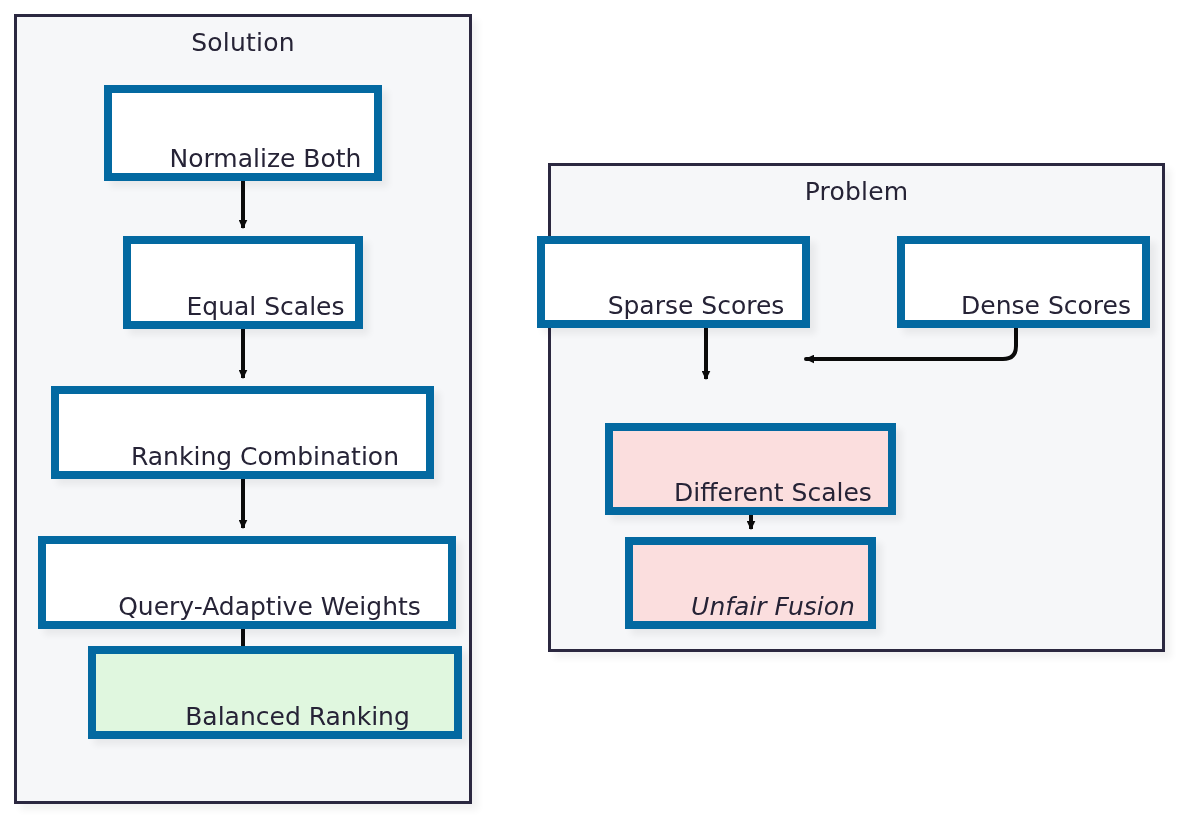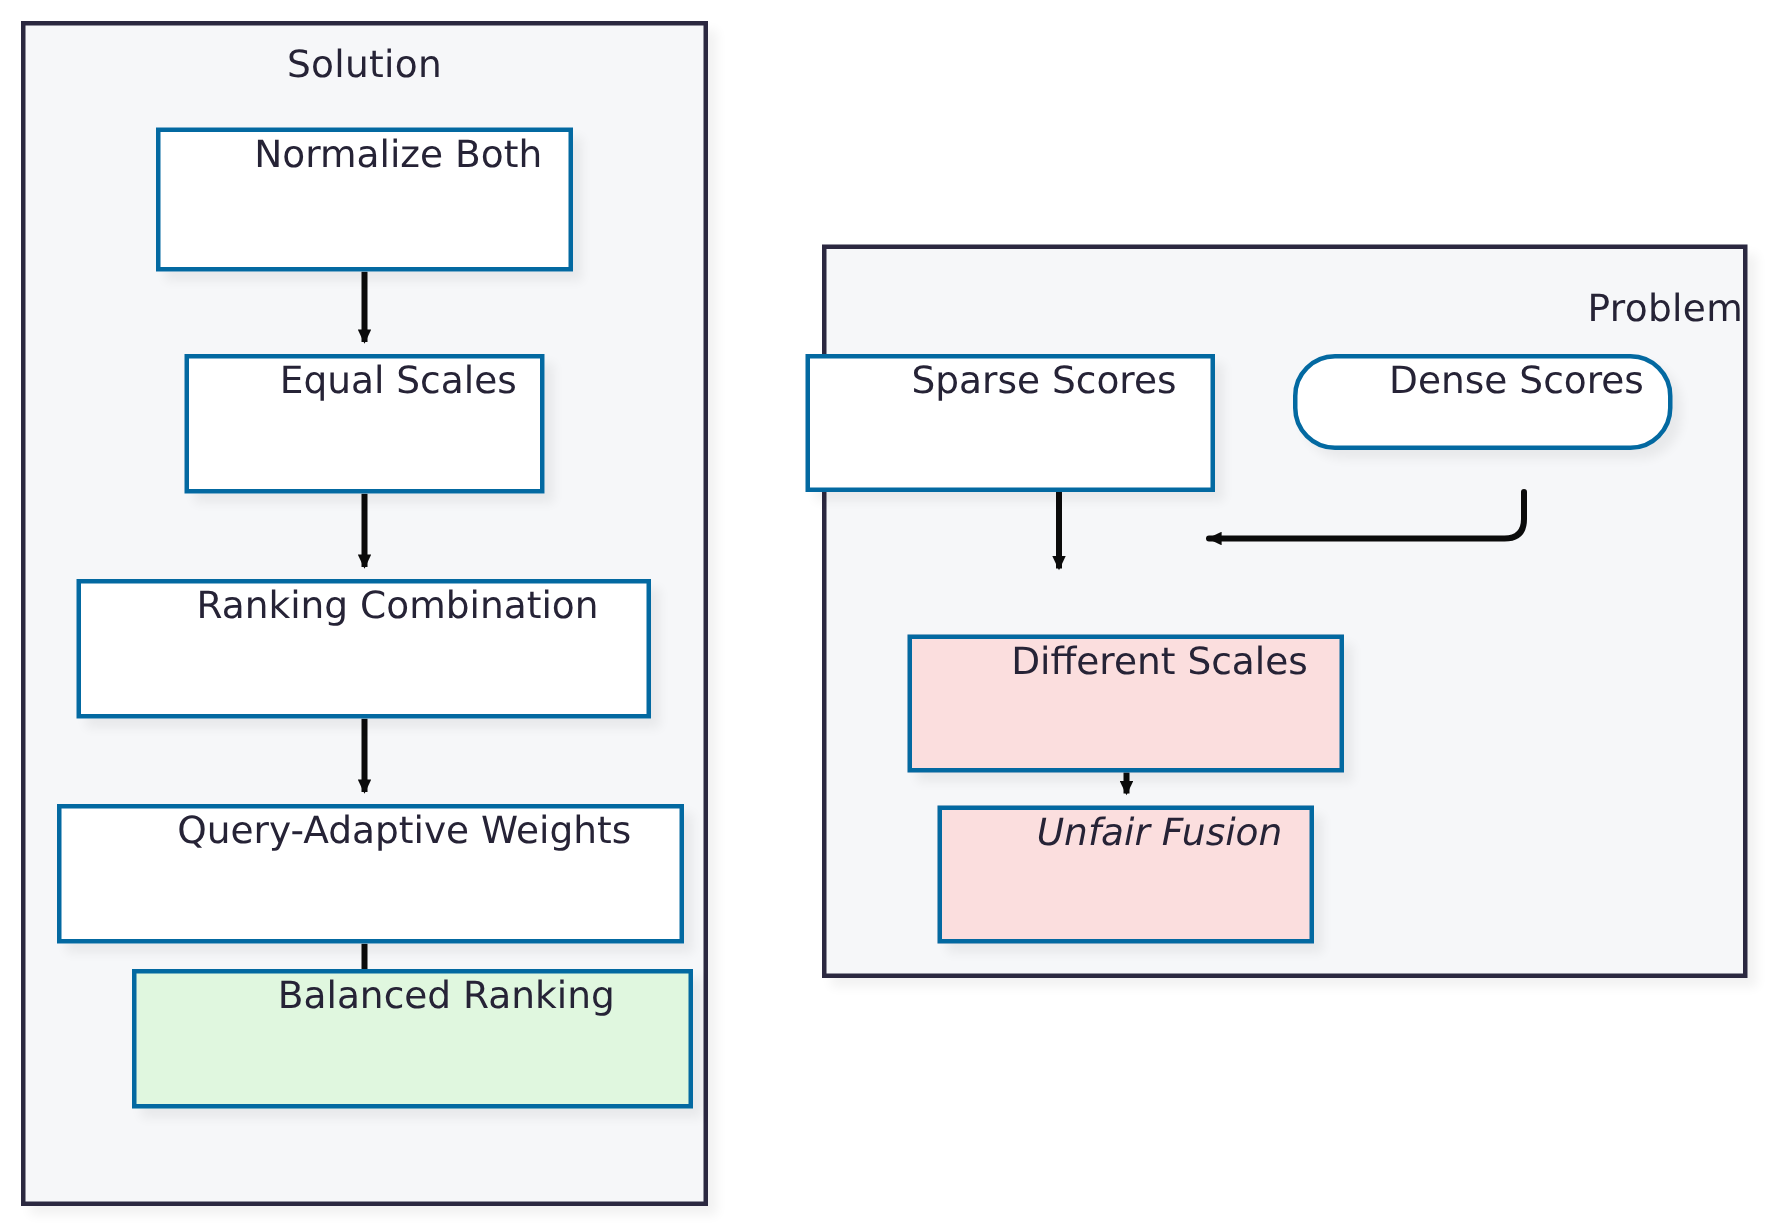--- a/index.html
+++ b/index.html
@@ -44,50 +44,50 @@
   .subgraph-title {
     position: absolute;
     left: 0; right: 0;
     text-align: center;
     font-size: 25px;
     letter-spacing: 0.2px;
     color: #262336;
     white-space: nowrap;
   }
   #subgraph-solution .subgraph-title { top: 11px; }
-  #subgraph-problem .subgraph-title { top: 25px; text-align: right; }
+  #subgraph-problem .subgraph-title { top: 11px; }
 
   
   .node {
     position: absolute;
     box-sizing: border-box;
-    border: 3px solid #0369a1;
+    border: 8px solid #0369a1;
     background: #ffffff;
     display: flex;
-    align-items: flex-start;
+    align-items: flex-end;
     justify-content: center;
     font-size: 25px;
     color: #262336;
     white-space: nowrap;
     box-shadow: 6px 6px 7px rgba(0,0,0,0.06);
     padding-left: 45px;
   }
   .node.fill-green { background: #e0f7df; }
   .node.fill-pink  { background: #fbdede; }
 
   
   #node-normalize-both      { left: 104px; top: 85px;  width: 278px; height: 96px; }
   #node-equal-scales        { left: 123px; top: 236px; width: 240px; height: 93px; }
   #node-weighted-combination{ left: 51px;  top: 386px; width: 383px; height: 93px; }
   #node-query-adaptive      { left: 38px;  top: 536px; width: 418px; height: 93px; }
   #node-balanced-ranking    { left: 88px;  top: 646px; width: 374px; height: 93px; }
 
   
   #node-sparse-scores       { left: 537px; top: 236px; width: 273px; height: 92px; }
-  #node-dense-scores        { left: 862px; top: 236px; width: 253px; height: 64px; border-radius: 28px; }
+  #node-dense-scores        { left: 897px; top: 236px; width: 253px; height: 92px; }
   #node-different-scales    { left: 605px; top: 387px; width: 291px; height: 92px; margin-top: 36px; }
   #node-unfair-fusion       { left: 625px; top: 537px; width: 251px; height: 92px; font-style: italic; }
 </style>
 </head>
 <body>
 
 <div id="diagram-root">
 
   <div class="subgraph" id="subgraph-solution">
     <div class="subgraph-title">Solution</div>

